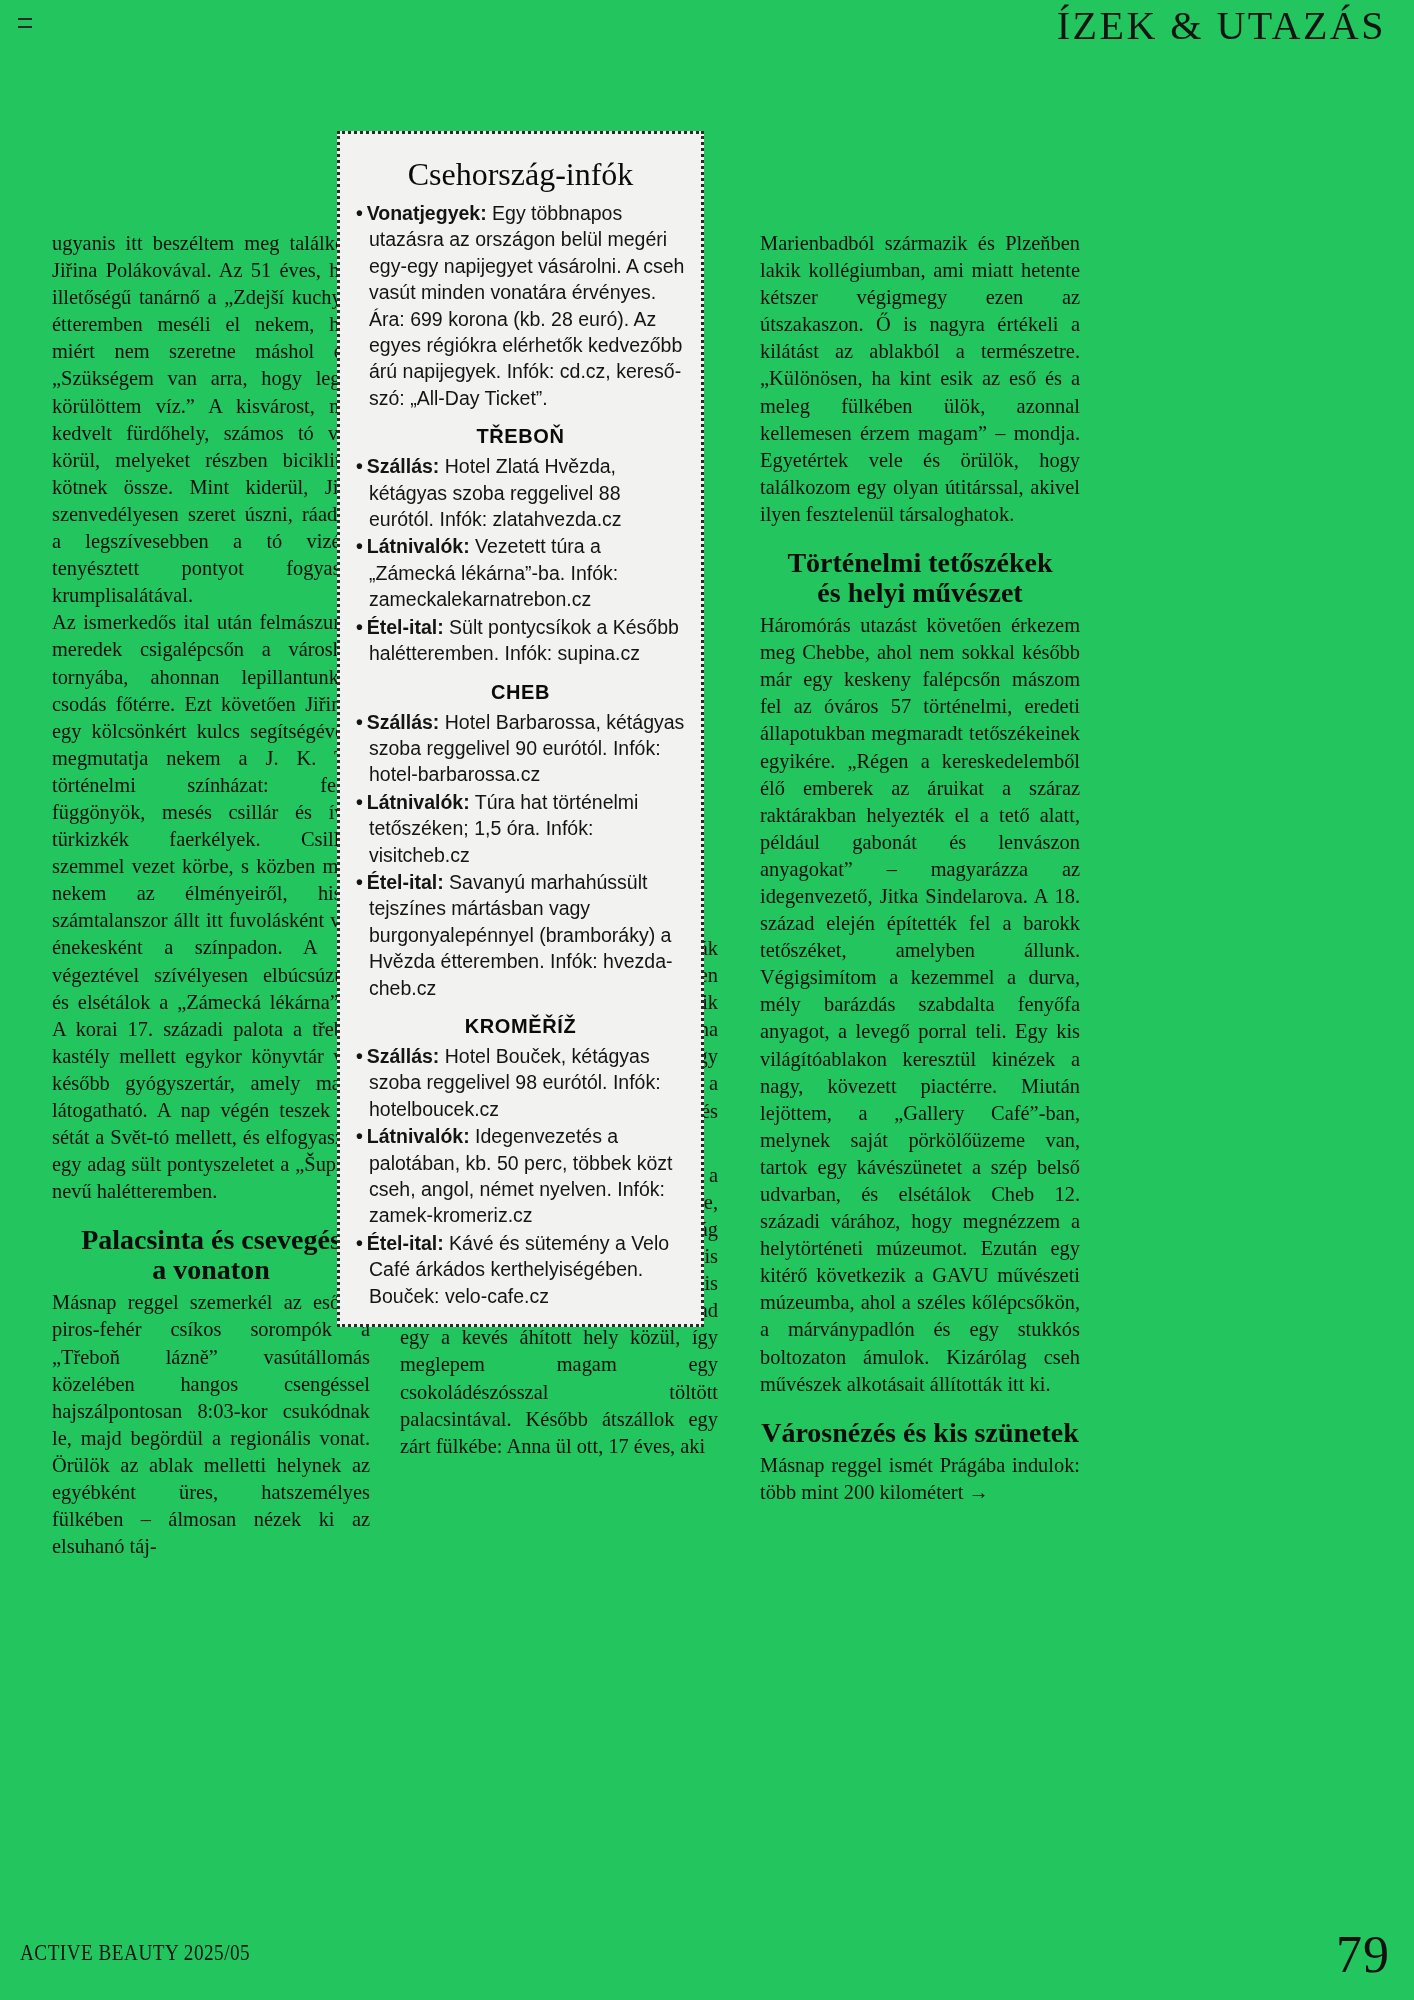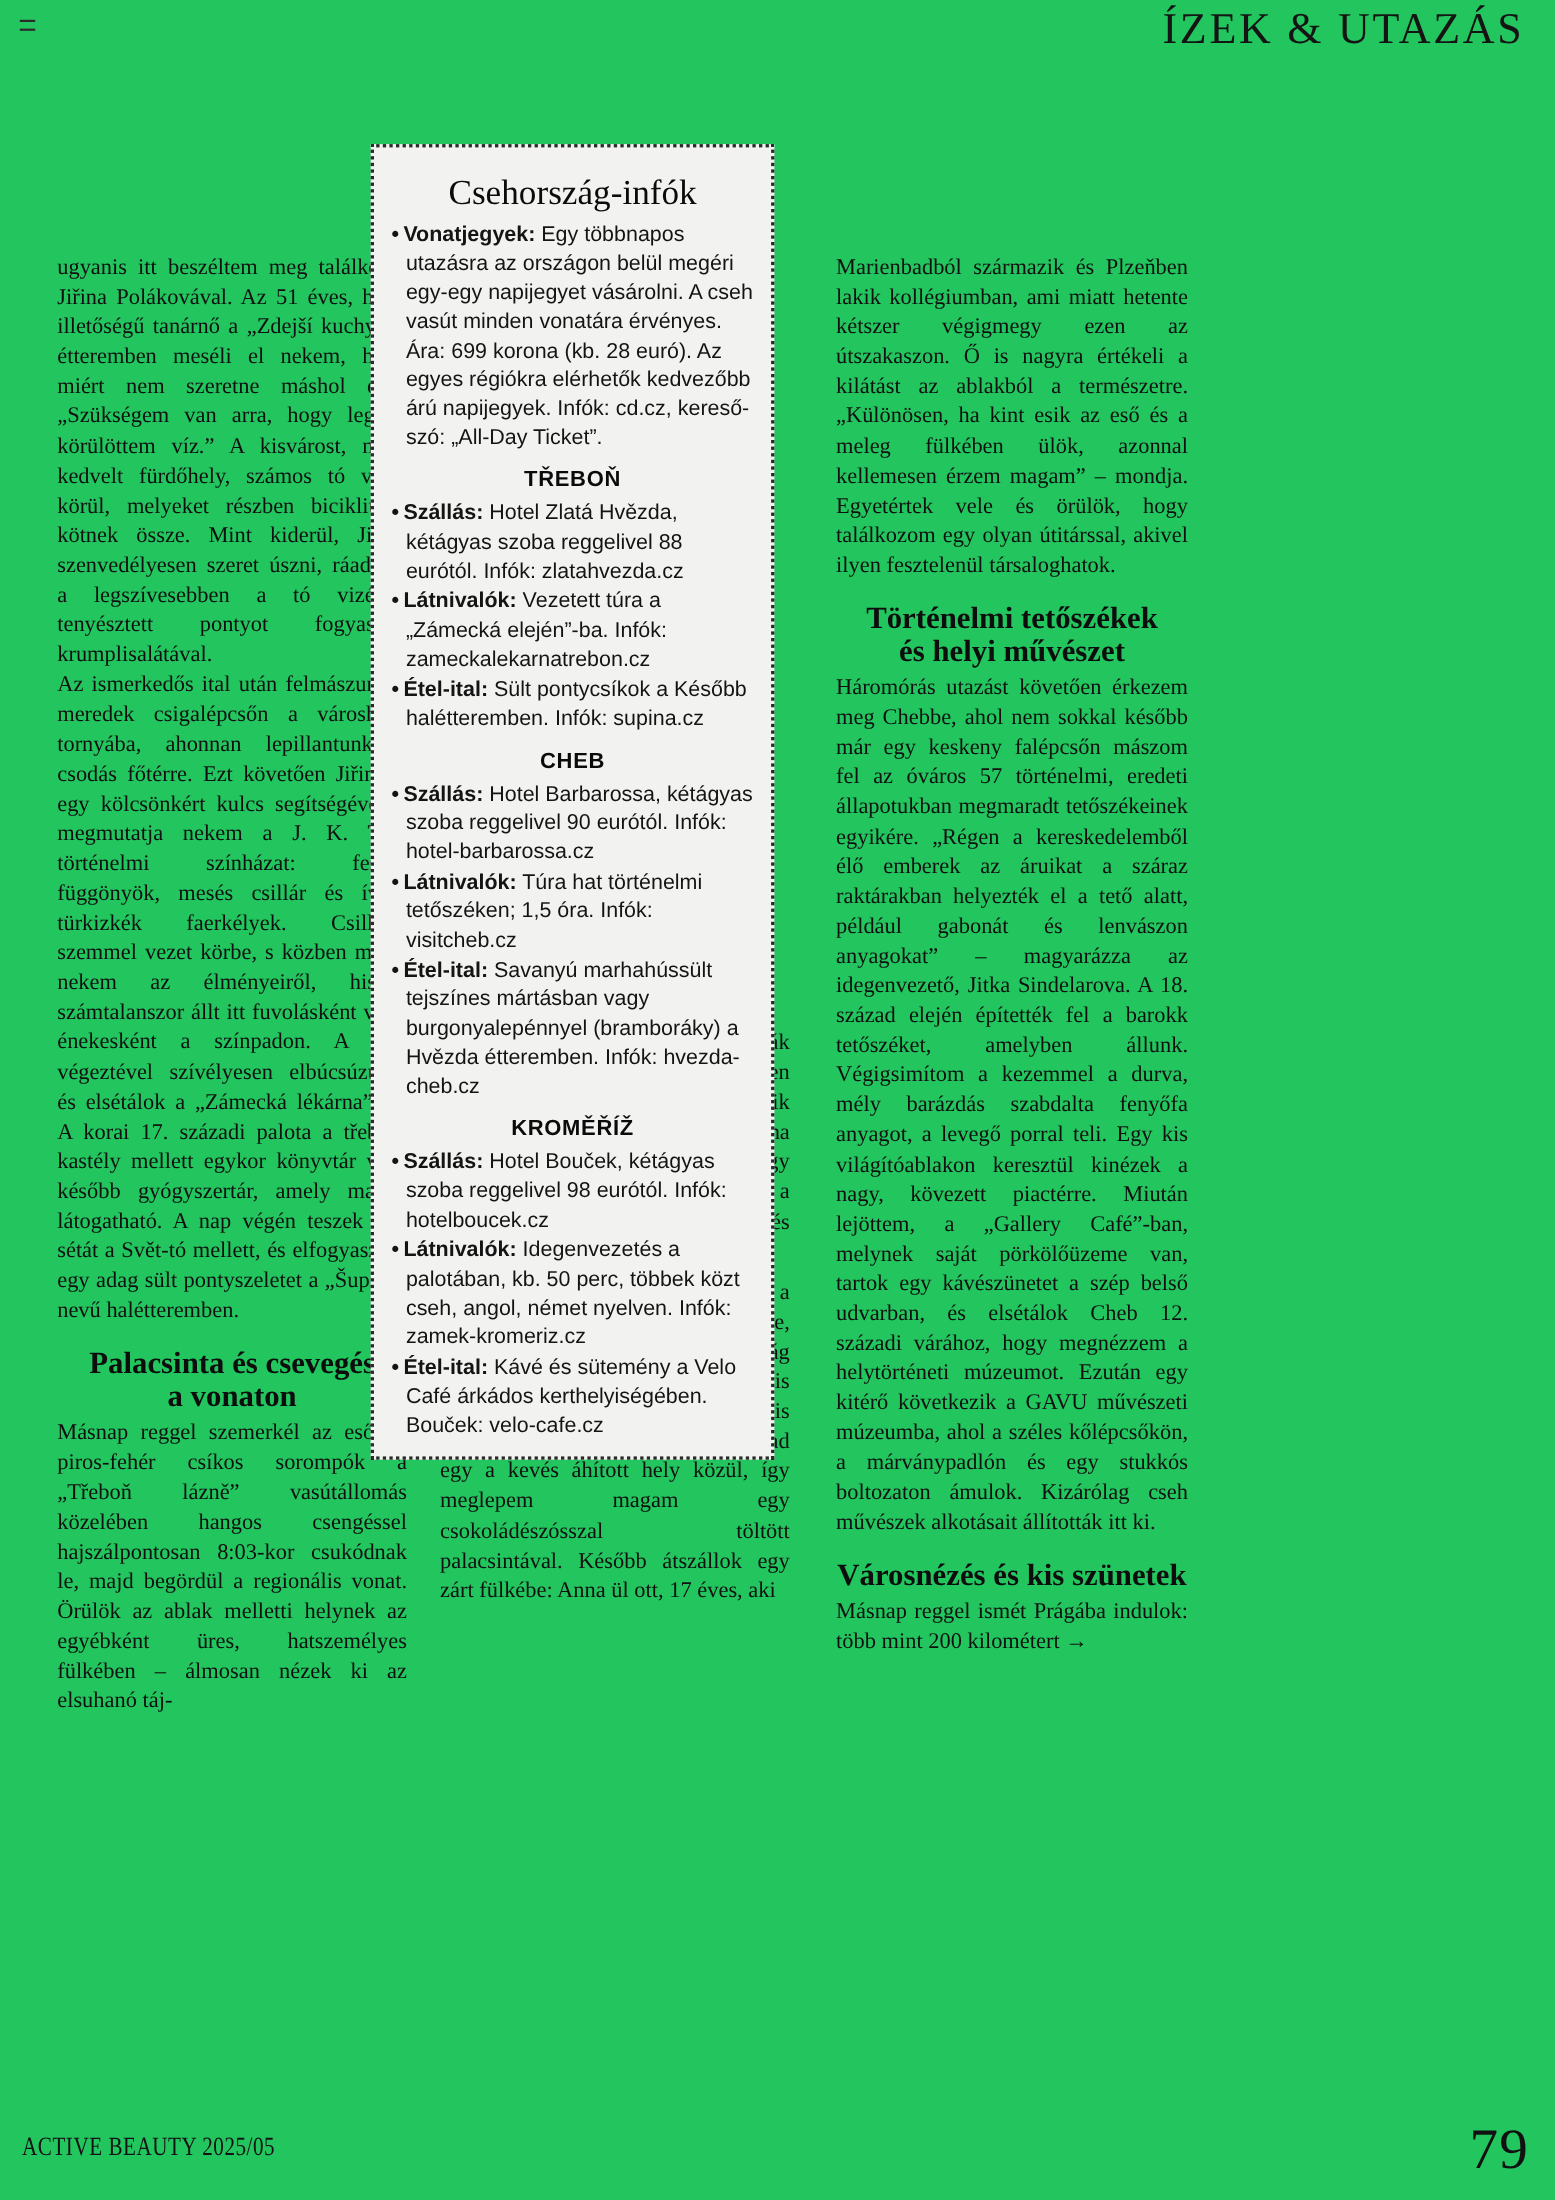--- a/index.html
+++ b/index.html
@@ -179,21 +179,21 @@
     </div>
     <p>Másnap reggel ismét Prágába indulok: több mint 200 kilométert →</p>
   </div>
 
   <div class="infobox">
     <div class="infobox-title">Csehország-infók</div>
     <div id="infobox-body">
         <p class="info-item"><span class="bullet">• </span><span class="lbl">Vonatjegyek:</span><span> Egy többnapos utazásra az országon belül megéri egy-egy napijegyet vásárolni. A cseh vasút minden vonatára érvényes. Ára: 699 korona (kb. 28 euró). Az egyes régiókra elérhetők kedvezőbb árú napijegyek. Infók: cd.cz, kereső-szó: „All-Day Ticket”.</span></p>
         <div class="infobox-city">TŘEBOŇ</div>
         <p class="info-item"><span class="bullet">• </span><span class="lbl">Szállás:</span><span> Hotel Zlatá Hvězda, kétágyas szoba reggelivel 88 eurótól. Infók: zlatahvezda.cz</span></p>
-        <p class="info-item"><span class="bullet">• </span><span class="lbl">Látnivalók:</span><span> Vezetett túra a „Zámecká elején”-ba. Infók: zameckalekarnatrebon.cz</span></p>
+        <p class="info-item"><span class="bullet">• </span><span class="lbl">Látnivalók:</span><span> Vezetett túra a „Zámecká lékárna”-ba. Infók: zameckalekarnatrebon.cz</span></p>
         <p class="info-item"><span class="bullet">• </span><span class="lbl">Étel-ital:</span><span> Sült pontycsíkok a Később halétteremben. Infók: supina.cz</span></p>
         <div class="infobox-city">CHEB</div>
         <p class="info-item"><span class="bullet">• </span><span class="lbl">Szállás:</span><span> Hotel Barbarossa, kétágyas szoba reggelivel 90 eurótól. Infók: hotel-barbarossa.cz</span></p>
         <p class="info-item"><span class="bullet">• </span><span class="lbl">Látnivalók:</span><span> Túra hat történelmi tetőszéken; 1,5 óra. Infók: visitcheb.cz</span></p>
         <p class="info-item"><span class="bullet">• </span><span class="lbl">Étel-ital:</span><span> Savanyú marhahússült tejszínes mártásban vagy burgonyalepénnyel (bramboráky) a Hvězda étteremben. Infók: hvezda-cheb.cz</span></p>
         <div class="infobox-city">KROMĚŘÍŽ</div>
         <p class="info-item"><span class="bullet">• </span><span class="lbl">Szállás:</span><span> Hotel Bouček, kétágyas szoba reggelivel 98 eurótól. Infók: hotelboucek.cz</span></p>
         <p class="info-item"><span class="bullet">• </span><span class="lbl">Látnivalók:</span><span> Idegenvezetés a palotában, kb. 50 perc, többek közt cseh, angol, német nyelven. Infók: zamek-kromeriz.cz</span></p>
         <p class="info-item"><span class="bullet">• </span><span class="lbl">Étel-ital:</span><span> Kávé és sütemény a Velo Café árkádos kerthelyiségében. Bouček: velo-cafe.cz</span></p>
       </div>

